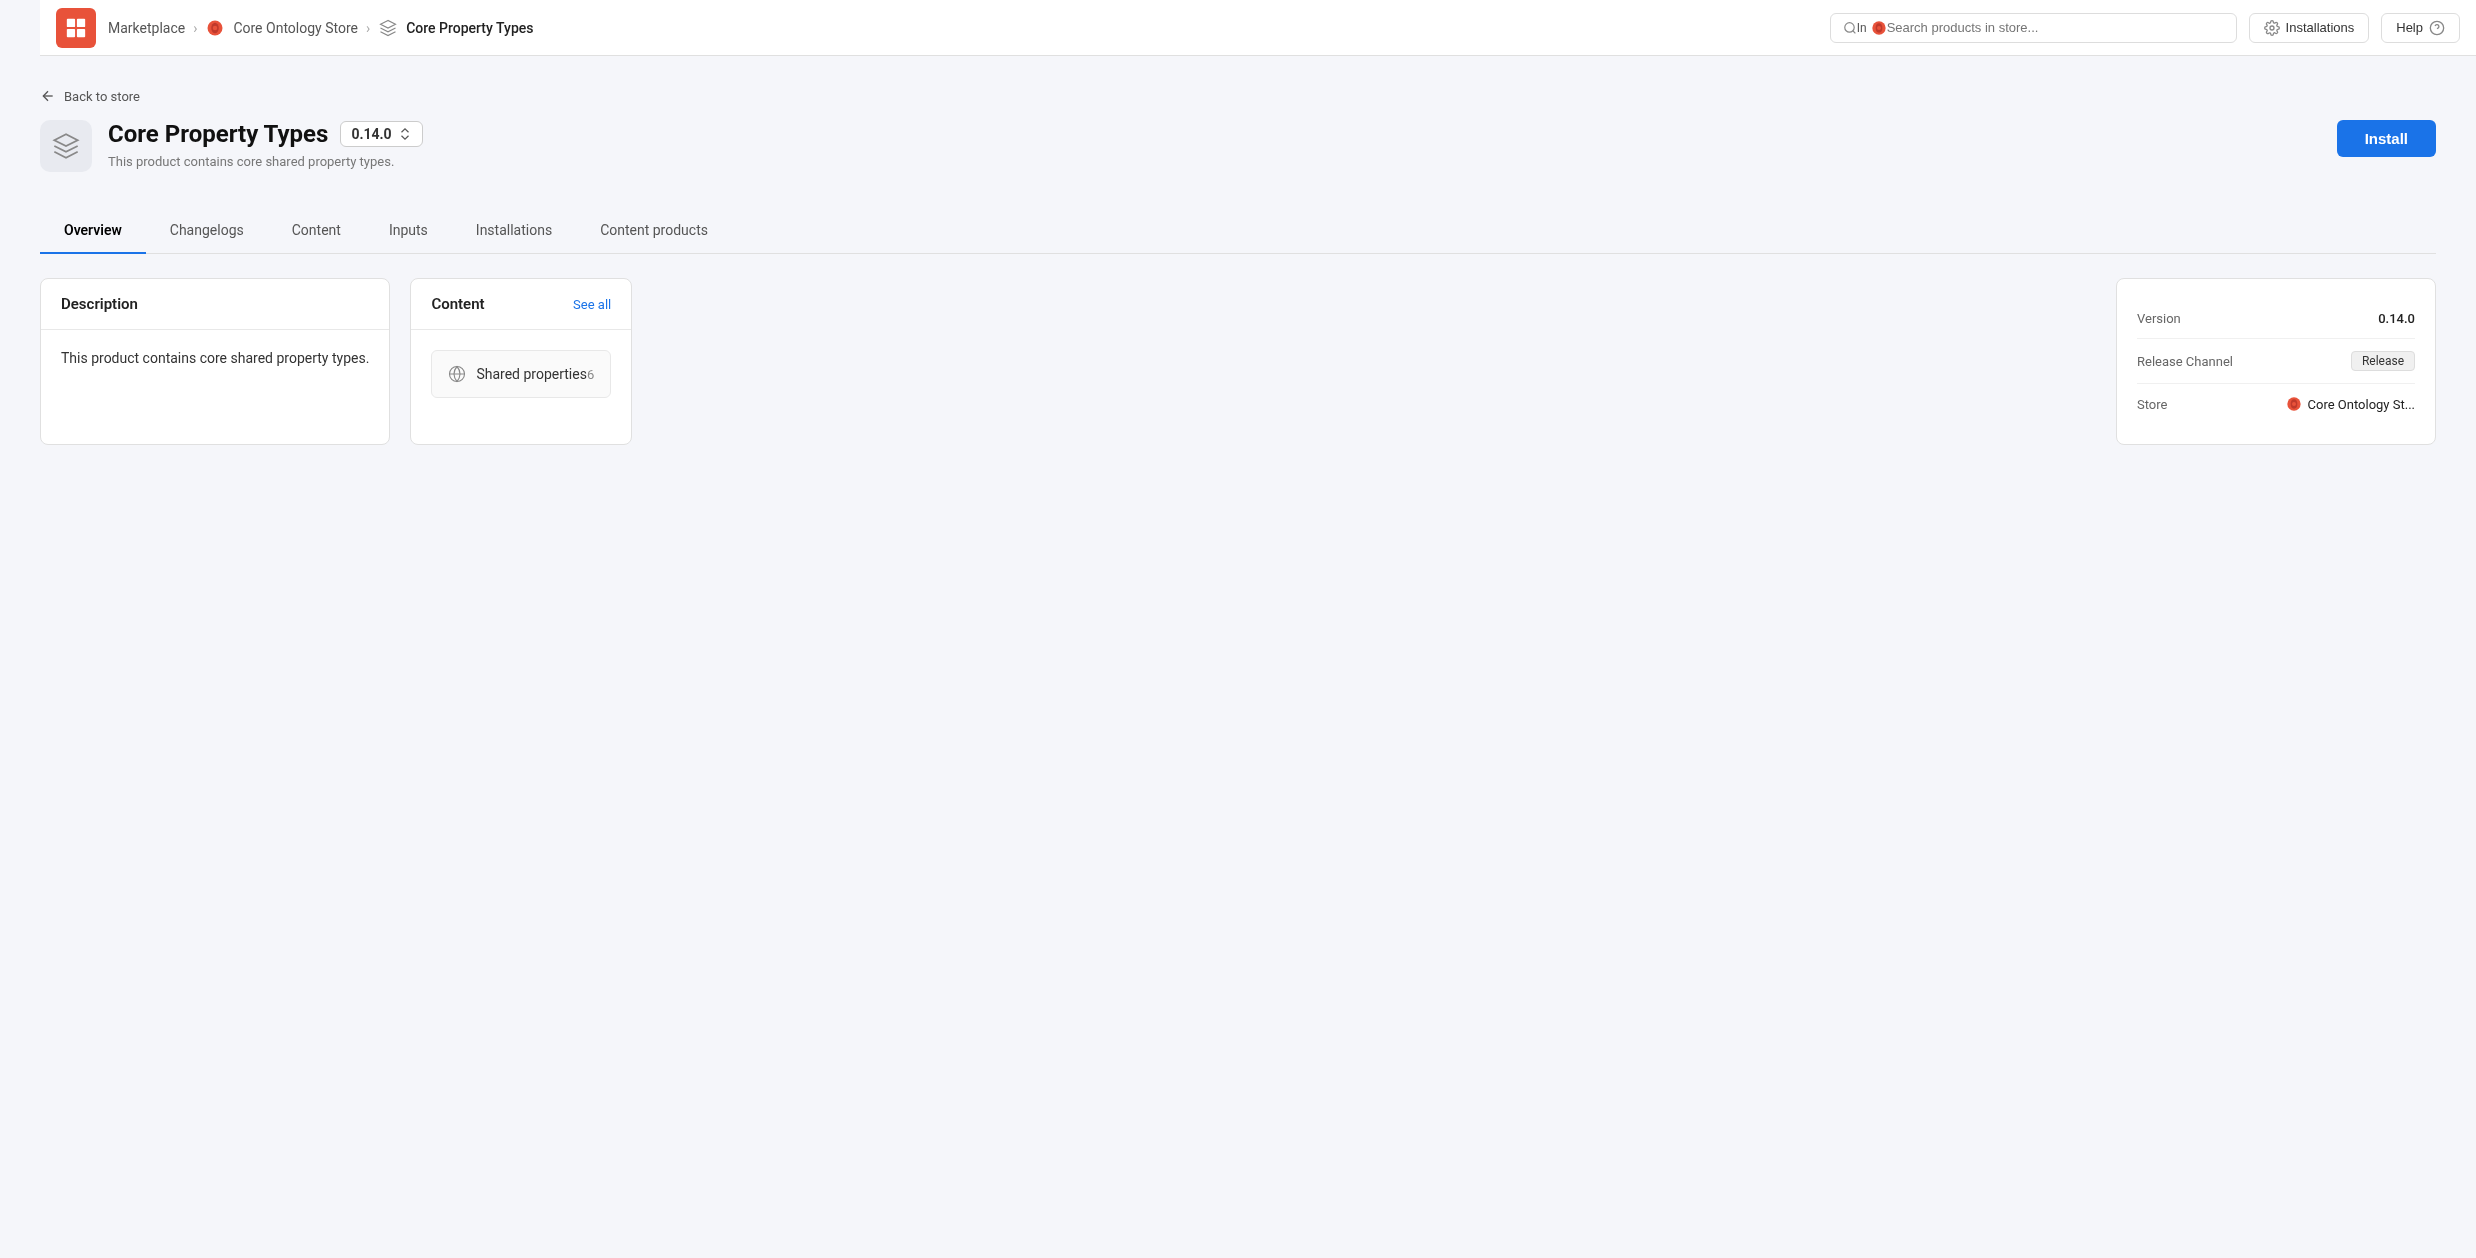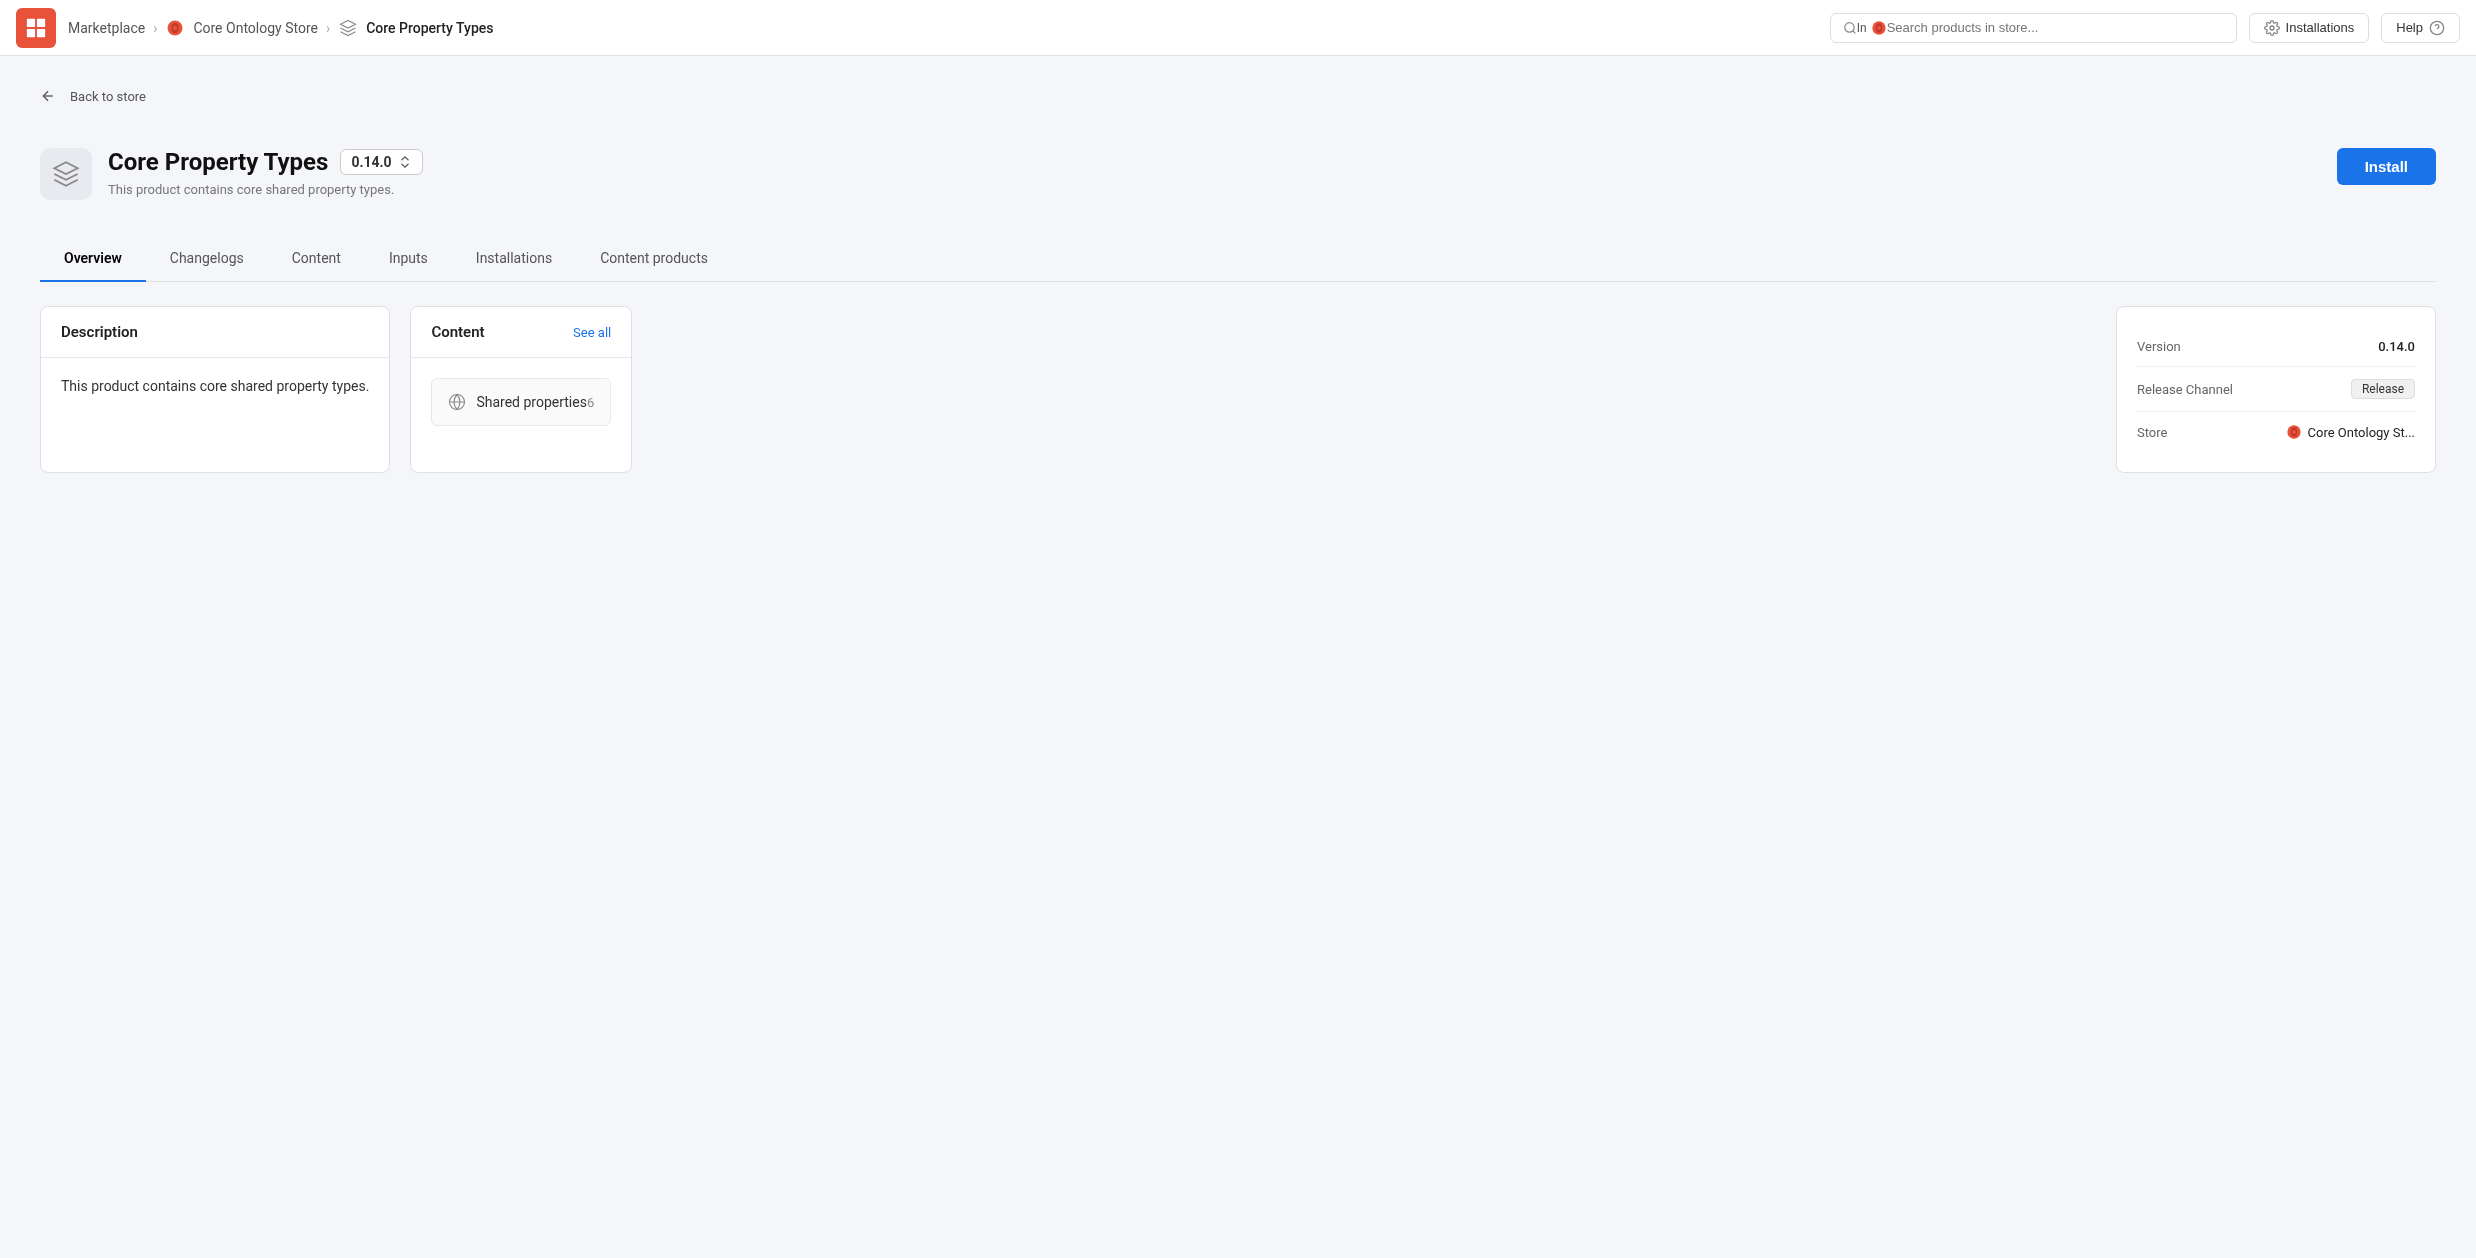--- a/index.html
+++ b/index.html
@@ -9,20 +9,21 @@
     .navbar {
       display: flex;
       align-items: center;
       background: #fff;
       border-bottom: 1px solid #e0e0e0;
       height: 56px;
       padding: 0 16px;
       gap: 12px;
       position: relative;
       z-index: 10;
+      margin-left: 40px;
     }
     .navbar-logo {
       width: 40px;
       height: 40px;
       background: #e8523a;
       border-radius: 6px;
       display: flex;
       align-items: center;
       justify-content: center;
       flex-shrink: 0;
@@ -91,25 +92,25 @@
 
     
     .main-content {
       padding: 32px 40px;
       background: #f5f6fa;
       min-height: calc(100vh - 56px);
     }
     .back-link {
       display: flex;
       align-items: center;
-      gap: 14px;
+      gap: 8px;
       color: #555;
       cursor: pointer;
       font-size: 13px;
-      margin-bottom: 44px;
+      margin-bottom: 16px;
     }
 
     
     .product-header {
       display: flex;
       align-items: flex-start;
       justify-content: space-between;
       margin-bottom: 36px;
     }
     .product-header-left {

